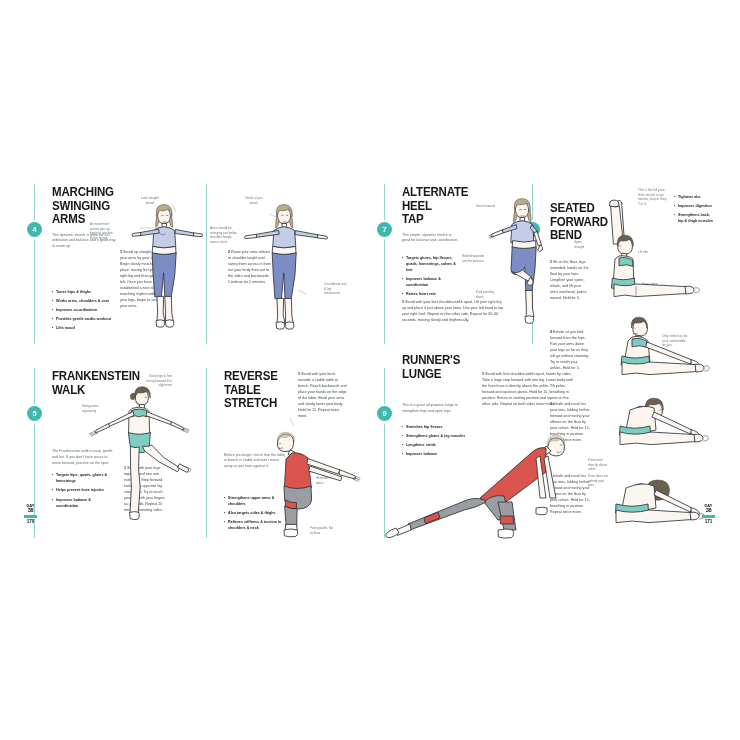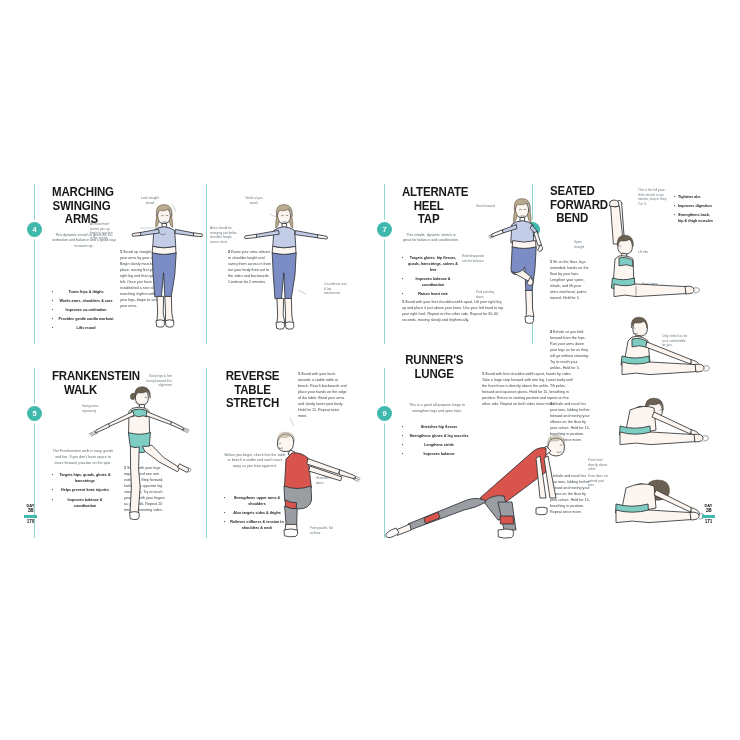--- a/index.html
+++ b/index.html
@@ -19,21 +19,21 @@
   .rail{position:absolute;width:1.2px;background:#8fd6cf;}
   .badge{
     position:absolute;width:15px;height:15px;border-radius:50%;
     background:#3fb8ad;color:#fff;font-size:7.5px;font-weight:bold;
     display:flex;align-items:center;justify-content:center;
     box-shadow:0 0 0 2.5px #ffffff;
     font-family:"Liberation Sans",sans-serif;
   }
 
   
-  .sect{position:absolute;text-align:center;}
+  .sect{position:absolute;}
   .title{
     font-family:"Liberation Sans",sans-serif;
     font-weight:bold;font-size:12.5px;line-height:1.08;
     letter-spacing:-0.2px;color:#17181a;
     text-transform:uppercase;
     transform:scaleX(0.92);transform-origin:left top;
   }
   .intro{
     font-size:3.6px;line-height:1.62;color:#5d6b70;margin-top:6px;
     letter-spacing:.02px;
@@ -339,21 +339,21 @@
         <path class="skin" d="M24.6,54.6 q11,3 23,0 l0.4,7 q-12,3 -23.8,0Z"></path>
 
         <path class="blue-pant" d="M24.2,60.8 q12,3.2 24,0 l-1.2,22 l-3,22 l-6.2,0 l-1,-24 q-2,6 -7.8,7.4 q-5.2,1.2 -6,-4.6Z"></path>
         <path class="skin" d="M23.4,85.6 q6,2.6 11,-1.6 l10,8 l-2.4,4 l-10.8,-6 Z"></path>
         <path class="skin" d="M42,91.6 q4.6,2.6 2.4,6.6 q-2.6,3 -5.4,-0.8Z"></path>
         <path class="skin" d="M37.6,104.4 l6.6,0 l0.4,18.6 l1.4,8 l-7.8,0 l0.2,-8Z"></path>
         <path class="white" d="M37,130.6 q4.6,-1.6 8.4,0 q1,5 -1,6.4 q-4.2,1 -6.8,-0.6Z"></path>
       </svg>
     </div>
 
-    <div class="sect" style="left:180px;top:7px;width:48px;">
+    <div class="sect" style="left:180px;top:24px;width:48px;">
       <div class="title">
         <span>SEATED</span><br>
         <span>FORWARD</span><br>
         <span>BEND</span>
       </div>
     </div>
     <ul class="bullets" style="position:absolute;left:304px;top:10px;width:40px;">
       <li>Tightens abs</li>
       <li>Improves digestion</li>
       <li>Strengthens back, hip &amp; thigh muscles</li>

